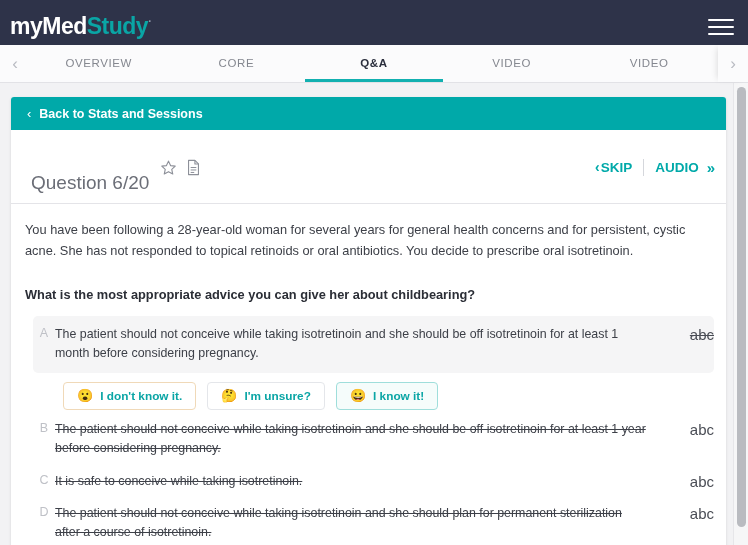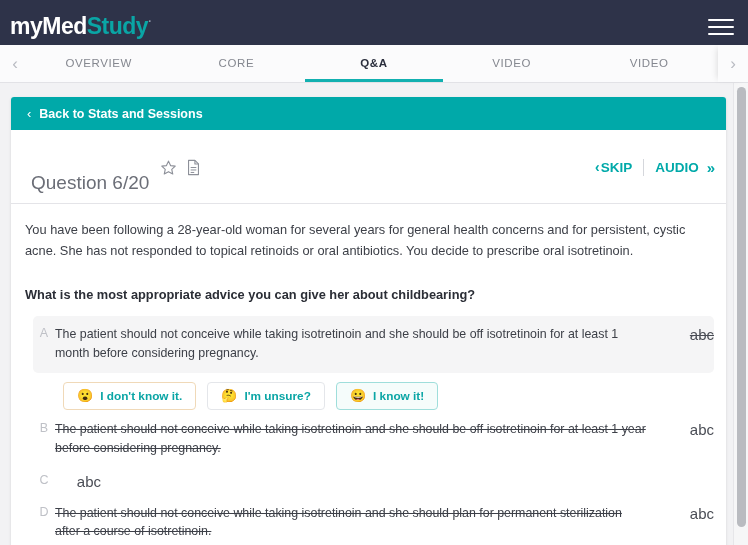--- a/index.html
+++ b/index.html
@@ -191,20 +191,21 @@
               <span>I know it!</span>
             </div>
           </div>
           <div class="ans-row struck">
             <div class="ans-letter">B</div>
             <div class="ans-text">The patient should not conceive while taking isotretinoin and she should be off isotretinoin for at least 1 year before considering pregnancy.</div>
             <div class="abc-toggle">abc</div>
           </div>
           <div class="ans-row struck">
             <div class="ans-letter">C</div>
+            <div class="ans-text">It is safe to conceive while taking isotretinoin.</div>
             <div class="abc-toggle">abc</div>
           </div>
           <div class="ans-row struck">
             <div class="ans-letter">D</div>
             <div class="ans-text">The patient should not conceive while taking isotretinoin and she should plan for permanent sterilization after a course of isotretinoin.</div>
             <div class="abc-toggle">abc</div>
           </div>
           <div class="ans-row struck">
             <div class="ans-letter">E</div>
             <div class="ans-text">The patient should not conceive while taking isotretinoin; however, it is safe to conceive as soon as the day after she takes her last dose.</div>

